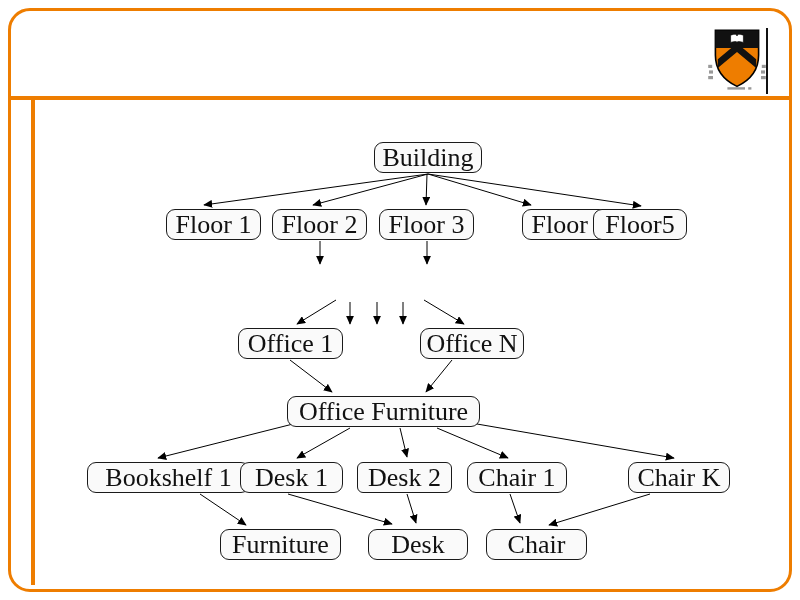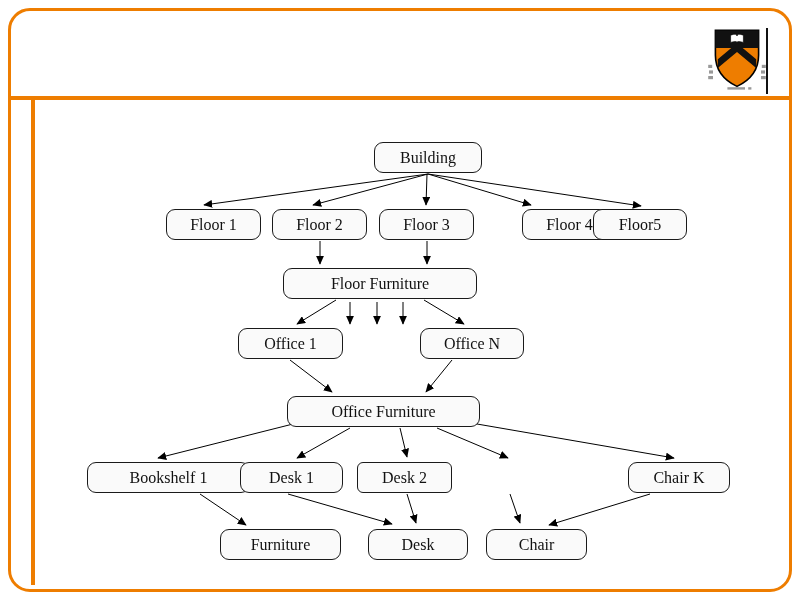--- a/index.html
+++ b/index.html
@@ -12,21 +12,21 @@
   .vline{position:absolute;left:31px;top:100px;width:4px;height:485px;background:#EE7D00;}
   .title{position:absolute;left:38px;top:38px;margin:0;font-size:37px;font-weight:bold;
          letter-spacing:-1px;color:#000;font-family:"Liberation Sans",sans-serif;}
   .logo{position:absolute;left:708px;top:28px;width:58px;height:64px;}
   .logo-bar{position:absolute;left:766px;top:28px;width:2px;height:66px;background:#111;}
   
   .edges{position:absolute;left:0;top:0;width:800px;height:600px;z-index:1;}
   .node{position:absolute;box-sizing:border-box;height:31px;z-index:2;
         border:1.5px solid #1a1a1a;border-radius:9px;background:#fafafa;
         display:flex;align-items:center;justify-content:center;
-        font-family:"Liberation Serif",serif;font-size:16px;color:#111;white-space:nowrap;}
+        font-family:"Liberation Serif",serif;font-size:26px;color:#111;white-space:nowrap;}
   .n-building{left:374px;top:142px;width:108px;}
   .n-floor1{left:166px;top:209px;width:95px;}
   .n-floor2{left:272px;top:209px;width:95px;}
   .n-floor3{left:379px;top:209px;width:95px;}
   .n-floor4{left:486px;top:209px;width:95px;margin-left:36px;}
   .n-floor5{left:593px;top:209px;width:94px;}
   .n-floor-furniture{left:283px;top:268px;width:194px;}
   .n-office1{left:238px;top:328px;width:105px;}
   .n-officeN{left:420px;top:328px;width:104px;}
   .n-office-furniture{left:287px;top:396px;width:193px;}
@@ -113,25 +113,25 @@
       <line x1="650" y1="494" x2="549" y2="525" marker-end="url(#ah)"></line>
     </g>
   </svg>
 
   <div class="node n-building">Building</div>
   <div class="node n-floor1">Floor 1</div>
   <div class="node n-floor2">Floor 2</div>
   <div class="node n-floor3">Floor 3</div>
   <div class="node n-floor4">Floor 4</div>
   <div class="node n-floor5">Floor5</div>
-  <div class="node n-floor-furniture">Floor Furniture</div>
   <div class="node n-office1">Office 1</div>
   <div class="node n-officeN">Office N</div>
   <div class="node n-office-furniture">Office Furniture</div>
   <div class="node n-bookshelf1">Bookshelf 1</div>
   <div class="node n-desk1">Desk 1</div>
   <div class="node n-desk2">Desk 2</div>
+  <div class="node n-chair1">Chair 1</div>
   <div class="node n-chairK">Chair K</div>
   <div class="node n-bookshelf">Furniture</div>
   <div class="node n-desk">Desk</div>
   <div class="node n-chair">Chair</div>
 
 </div>
 
 </body></html>

